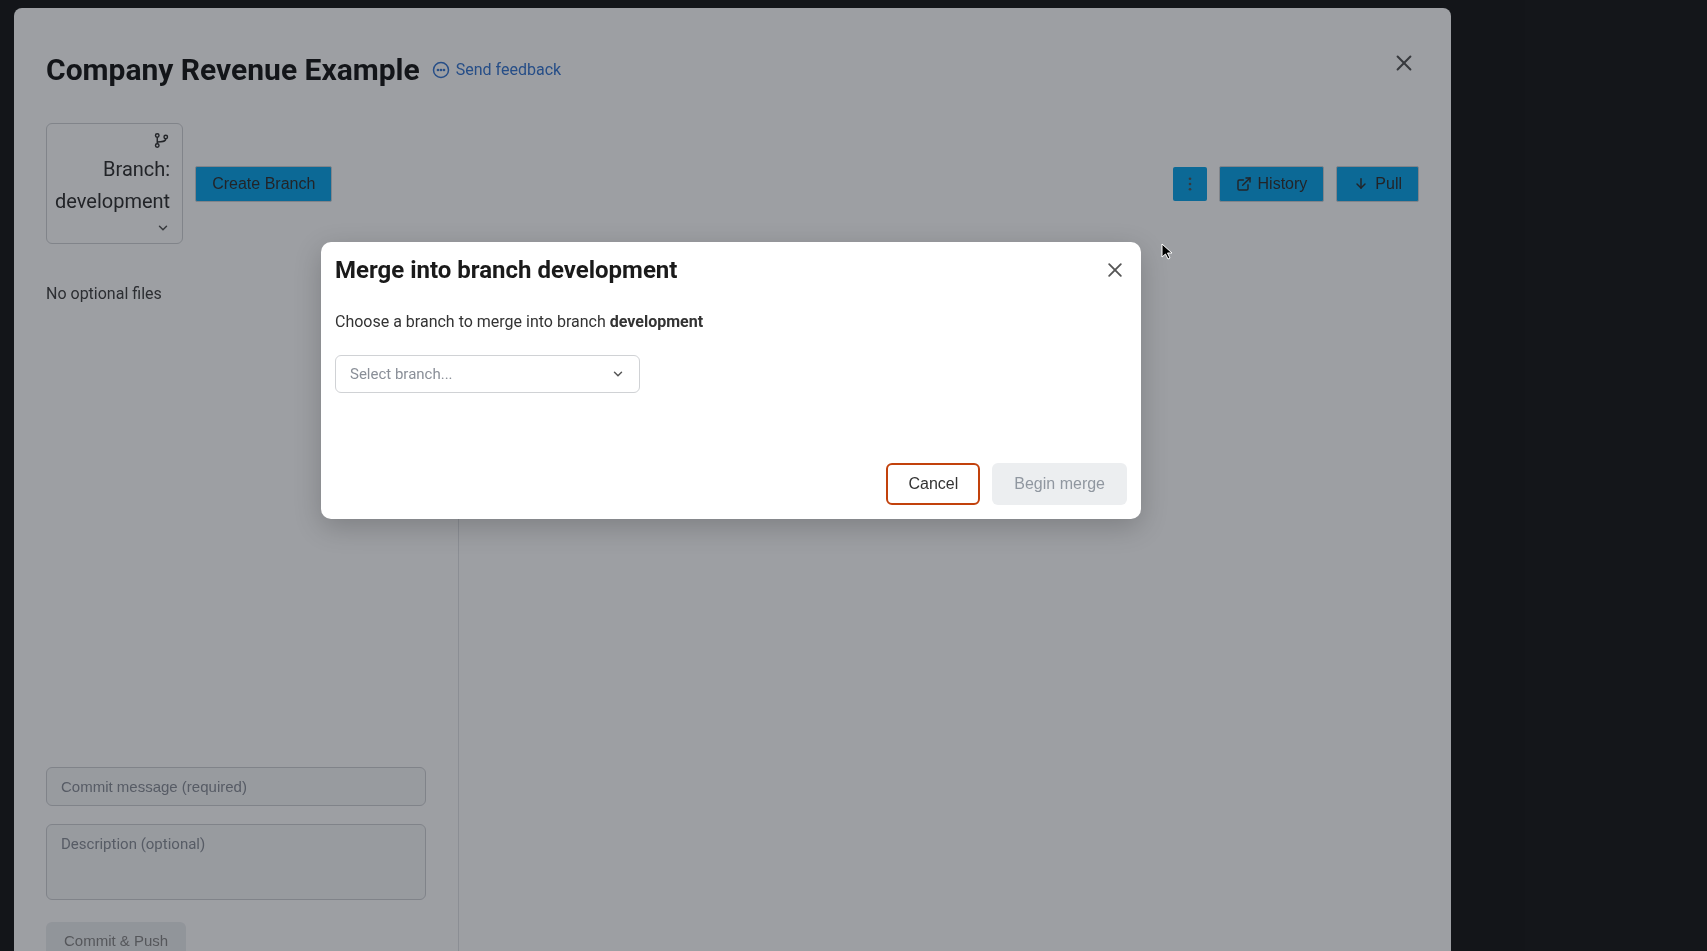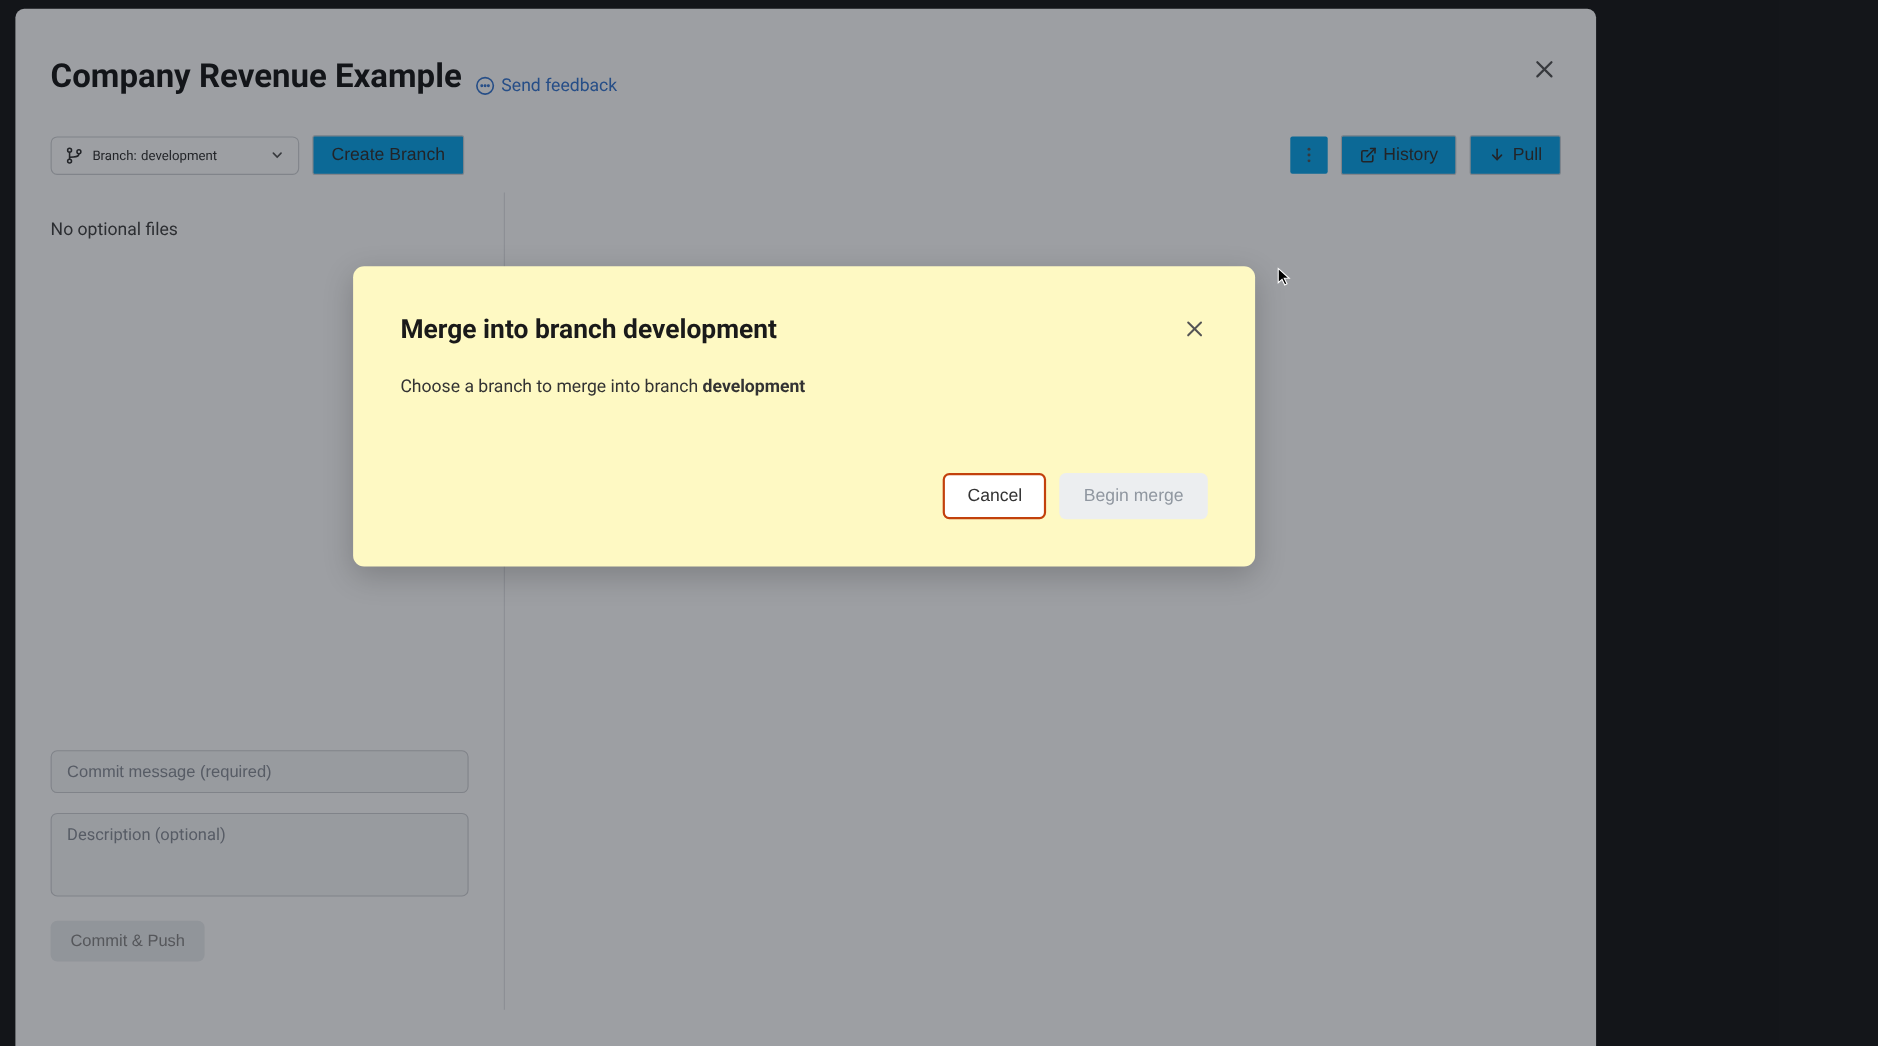--- a/index.html
+++ b/index.html
@@ -20,21 +20,21 @@
       top: 8px;
       left: 14px;
       right: 256px;
       bottom: 0;
       background: #fff;
       border-radius: 8px 8px 0 0;
       padding: 0;
     }
     .panel-header {
       display: flex;
-      align-items: flex-end;
+      align-items: center;
       padding: 44px 32px 20px 32px;
       position: relative;
     }
     .panel-title {
       font-size: 30px;
       font-weight: 700;
       color: #1a1a1a;
     }
     .feedback-link {
       display: flex;
@@ -56,29 +56,30 @@
       padding: 4px;
     }
     .toolbar {
       display: flex;
       align-items: center;
       padding: 16px 32px;
       gap: 12px;
     }
     .branch-dropdown {
       display: flex;
-      align-items: center;
+      align-items: flex-end;
       gap: 8px;
       border: 1px solid #d0d2d5;
       border-radius: 6px;
       padding: 8px 12px;
       background: #fff;
-      font-size: 12px;
+      font-size: 20px;
       cursor: pointer;
       color: #333;
+      flex-direction: column;
     }
     .branch-dropdown .chevron {
       margin-left: 40px;
     }
     .btn {
       border: 1px solid #d0d2d5;
       border-radius: 2px;
       padding: 8px 16px;
       background: #0ea5e9;
       font-size: 16px;
@@ -163,25 +164,25 @@
       position: absolute;
       inset: 0;
       background: rgba(10, 15, 25, 0.4);
       z-index: 10;
     }
     .modal {
       position: absolute;
       top: 242px;
       left: 321px;
       width: 820px;
-      background: #fef9c3;
+      background: #ffffff;
       border-radius: 10px;
       box-shadow: 0 8px 28px rgba(0,0,0,0.2);
       z-index: 20;
-      padding: 43px;
+      padding: 14px;
     }
     .modal-header {
       display: flex;
       align-items: center;
       justify-content: space-between;
     }
     .modal-title {
       font-size: 24px;
       font-weight: 700;
       color: #1a1a1a;
@@ -350,20 +351,28 @@
         <svg width="20" height="20" viewBox="0 0 24 24" fill="none" stroke="#555" stroke-width="2.2" stroke-linecap="round">
             <line x1="5" y1="5" x2="19" y2="19"></line>
             <line x1="19" y1="5" x2="5" y2="19"></line>
           </svg>
       </span>
     </button>
   </div>
   <p class="modal-desc">
     <span>Choose a branch to merge into branch </span><b>development</b>
   </p>
+  <div class="branch-select">
+    <span>Select branch...</span>
+    <span>
+      <svg width="14" height="14" viewBox="0 0 24 24" fill="none" stroke="#555" stroke-width="2.5" stroke-linecap="round">
+          <polyline points="6 9 12 15 18 9"></polyline>
+        </svg>
+    </span>
+  </div>
   <div class="modal-actions">
     <button class="btn-cancel">Cancel</button>
     <button class="btn-merge" disabled="">Begin merge</button>
   </div>
 </div>
 
 <div class="cursor">
   <svg width="14" height="18" viewBox="0 0 14 18">
       <path d="M1 1 L1 14 L4.5 11 L7 16 L9 15 L6.5 10 L11 10 Z" fill="#000" stroke="#fff" stroke-width="1"></path>
     </svg>

